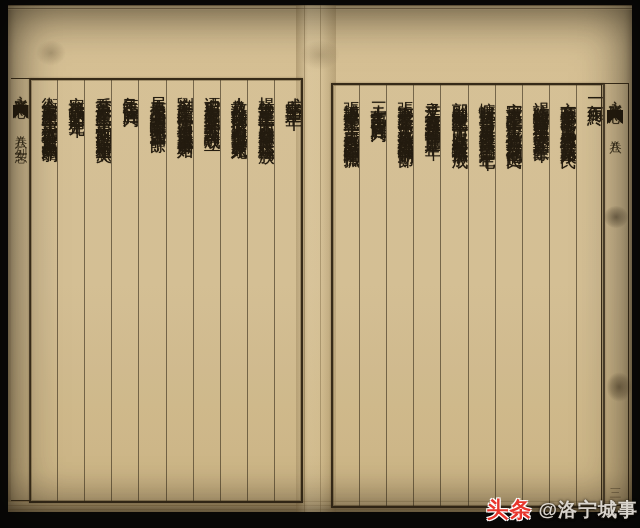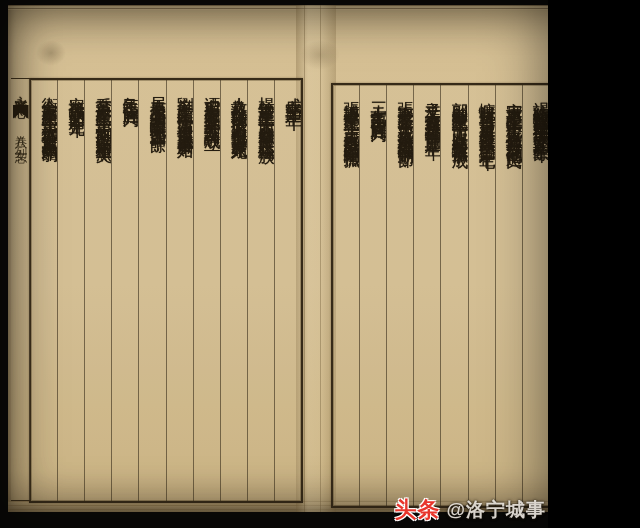--- a/index.html
+++ b/index.html
@@ -1,16 +1,16 @@
 <!DOCTYPE html>
 <html><head>
 <meta charset="utf-8">
 <style>
   html,body{margin:0;padding:0;background:#000;}
-  .stage{position:relative;width:548px;height:528px;background:#0b0a08;overflow:hidden;
+  .stage{position:relative;width:640px;height:528px;background:#0b0a08;overflow:hidden;
          font-family:"Liberation Serif", serif;}
   .paper{position:absolute;left:8px;top:5px;width:624px;height:507px;
          background:linear-gradient(180deg,#cfb98d 0%,#d6c094 8%,#d3bd92 55%,#cab281 92%,#b49c70 100%);
          box-shadow:inset 0 0 46px rgba(40,28,12,.45), inset 0 -4px 8px rgba(30,20,8,.5);}
   .paper-top-edge{position:absolute;left:0;top:0;width:100%;height:5px;
          background:repeating-linear-gradient(to bottom,rgba(90,72,45,.55) 0 1px,rgba(205,185,140,.3) 1px 3px);}
   .paper-bottom-edge{position:absolute;left:0;bottom:0;width:100%;height:11px;
          background:repeating-linear-gradient(to bottom,rgba(130,108,70,.6) 0 1px,rgba(190,168,125,.25) 1px 4px);}
   .gutter{position:absolute;left:296px;top:5px;width:40px;height:507px;
          background:linear-gradient(90deg,rgba(120,98,60,.35) 0,rgba(225,208,170,.35) 30%,rgba(222,205,165,.3) 60%,rgba(120,98,60,.3) 100%);}

